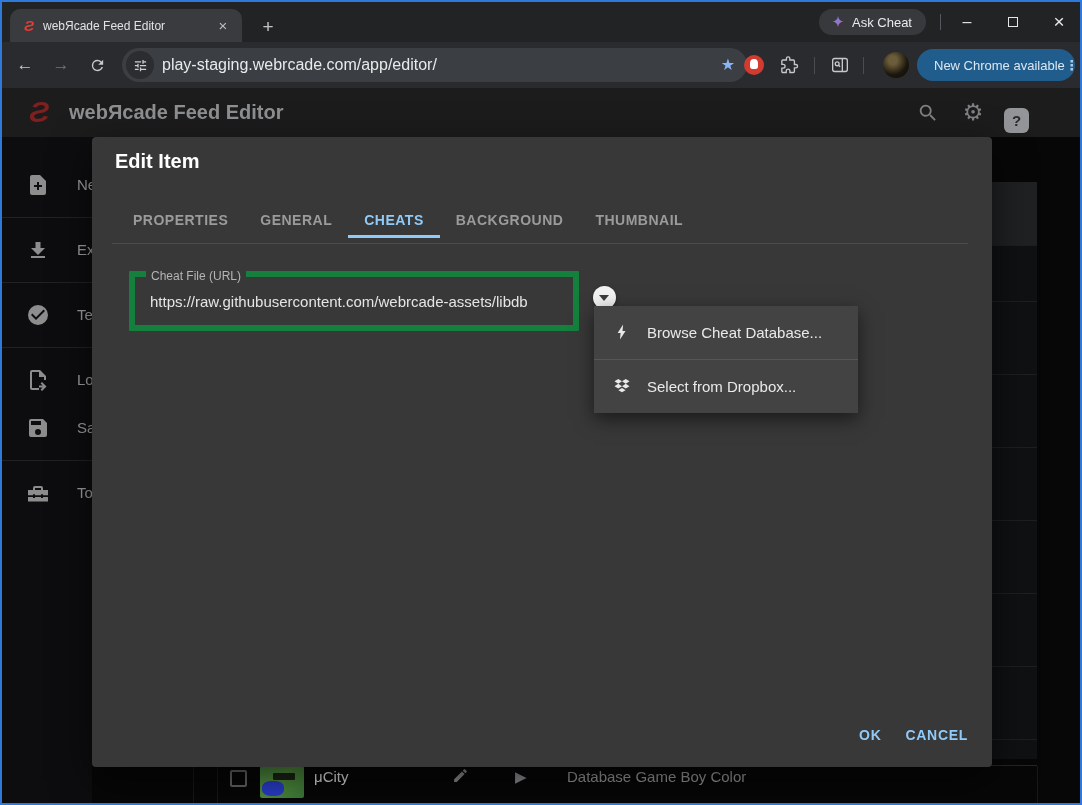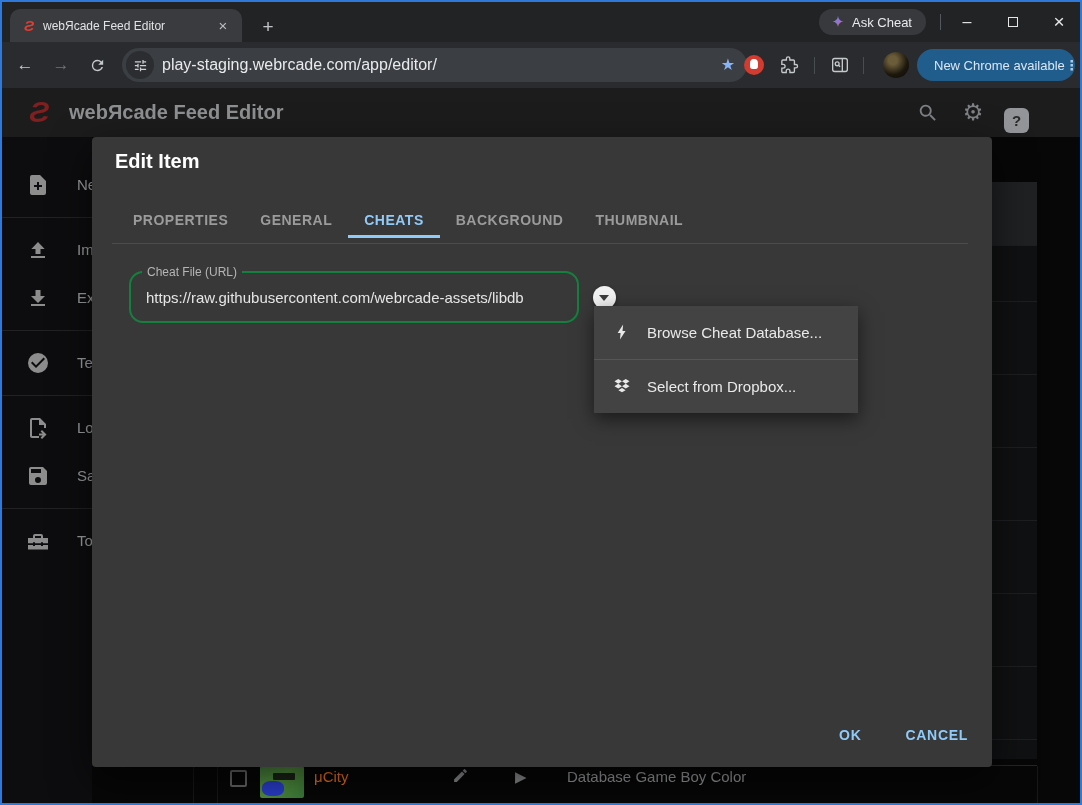--- a/index.html
+++ b/index.html
@@ -83,44 +83,44 @@
   .tablecol .headcell{position:absolute;left:0;top:0;width:100%;height:63px;background:#1f2123;}
   .tablecol .cline{position:absolute;left:0;width:100%;height:1px;background:#1e1f21;}
 
   .rowline{position:absolute;left:210px;top:677px;width:825px;height:1px;background:#252527;}
   .vline{position:absolute;width:1px;top:678px;height:119px;background:#18181a;}
   .checkbox{position:absolute;left:228px;top:682px;width:17px;height:17px;border:2px solid #686868;border-radius:2px;}
   .thumb{position:absolute;left:258px;top:678px;width:44px;height:32px;border-radius:2px;overflow:hidden;
     background:linear-gradient(135deg,#4e8f45 0%,#57953f 45%,#3c7d3a 100%);}
   .thumb i{position:absolute;left:2px;bottom:2px;width:22px;height:15px;background:#2b3fd0;border-radius:40%;}
   .thumb b{position:absolute;left:13px;top:7px;width:22px;height:7px;background:rgba(18,18,18,.85);border-radius:1px;}
-  .rowtitle{position:absolute;left:312px;top:680px;font-size:15px;color:#f97316;}
+  .rowtitle{position:absolute;left:312px;top:680px;font-size:15px;color:#e5e5e5;}
   .rowicon{position:absolute;top:679px;width:18px;height:18px;color:#8f9092;}
   .rowicon svg{width:17px;height:17px;}
   .playglyph{position:absolute;left:513px;top:680px;color:#8f9092;font-size:15px;}
   .platform{position:absolute;left:565px;top:680px;font-size:15px;color:#9c9d9f;}
 
   
   .dialog{position:absolute;left:90px;top:49px;width:900px;height:630px;background:var(--dialog-bg);
     border-radius:4px;box-shadow:0 14px 40px rgba(0,0,0,.6);}
   .d-title{position:absolute;left:23px;top:13px;font-size:20px;font-weight:700;color:#fff;}
   .tabsrow{position:absolute;left:25px;top:64px;display:flex;}
   .tab-item{padding:11px 16px 10px;font-size:14px;font-weight:700;letter-spacing:.5px;color:#9b9b9b;}
   .tab-item.active{color:var(--accent);border-bottom:3px solid var(--accent);padding-bottom:7px;}
   .d-div{position:absolute;left:20px;right:24px;top:106px;height:1px;background:#4c4c4c;}
-  .field{position:absolute;left:37px;top:134px;width:450px;height:52px;border:2px solid #15803d;border-radius:14px;}
+  .field{position:absolute;left:37px;top:134px;width:450px;height:60px;border:6px solid #15803d;border-radius:1px;}
   .field-label{position:absolute;left:11px;top:-8px;background:var(--dialog-bg);padding:0 5px;
     font-size:12px;color:#b5b5b5;}
   .field-value{position:absolute;left:15px;right:8px;top:0;line-height:50px;font-size:15px;color:#e5e5e5;
     white-space:nowrap;overflow:hidden;}
   .dd-circle{position:absolute;left:501px;top:149px;width:23px;height:23px;border-radius:50%;background:#f2f2f2;
     box-shadow:0 2px 4px rgba(0,0,0,.4);}
   .dd-circle i{position:absolute;left:6px;top:9px;border-left:5.5px solid transparent;
     border-right:5.5px solid transparent;border-top:6px solid #3c3c3c;}
-  .actions{position:absolute;right:18px;bottom:16px;display:flex;gap:32px;}
+  .actions{position:absolute;right:18px;bottom:16px;display:flex;gap:12px;}
   .actbtn{font-size:14px;font-weight:700;letter-spacing:.7px;color:var(--accent);padding:8px 6px;}
 
   
   .menu{position:absolute;left:592px;top:218px;width:264px;background:var(--menu-bg);border-radius:0;
     box-shadow:0 6px 18px rgba(0,0,0,.55);z-index:5;overflow:hidden;}
   .menu-item{position:relative;height:53px;}
   .menu-item .micon{position:absolute;left:19px;top:17px;width:18px;height:18px;color:#e9e9e9;}
   .menu-item .micon svg{width:18px;height:18px;}
   .menu-item .mlabel{position:absolute;left:53px;top:0;line-height:53px;font-size:15px;font-weight:500;color:#e9e9e9;}
   .menu-div{height:1px;background:#565658;}
@@ -217,26 +217,20 @@
     <div class="sidebar" id="sidebar">
         <div class="side-item">
           <span class="sicon"><svg viewBox="0 0 24 24">
               <path fill="currentColor" d="M14 2H6a2 2 0 0 0-2 2v16a2 2 0 0 0 2 2h12a2 2 0 0 0 2-2V8zm2 12h-3v3h-2v-3H8v-2h3V9h2v3h3z"></path>
             </svg></span>
           <span class="slabel">Ne</span>
         </div>
         <div class="side-divider"></div>
         <div class="side-item">
           <span class="sicon"><svg viewBox="0 0 24 24">
-              <path fill="currentColor" d="M5 20h14v-2H5zM12 4 5.33 11H9.5v5h5v-5h4.17z"></path>
-            </svg></span>
-          <span class="slabel">Im</span>
-        </div>
-        <div class="side-item">
-          <span class="sicon"><svg viewBox="0 0 24 24">
               <path fill="currentColor" d="M5 20h14v-2H5zM19 10h-4.5V4h-5v6H5l7 7z"></path>
             </svg></span>
           <span class="slabel">Ex</span>
         </div>
         <div class="side-divider"></div>
         <div class="side-item">
           <span class="sicon"><svg viewBox="0 0 24 24">
               <path fill="currentColor" d="M12 2a10 10 0 1 0 0 20 10 10 0 0 0 0-20zm-2 15-5-5 1.41-1.41L10 14.17l7.59-7.59L19 8z"></path>
             </svg></span>
           <span class="slabel">Te</span>

